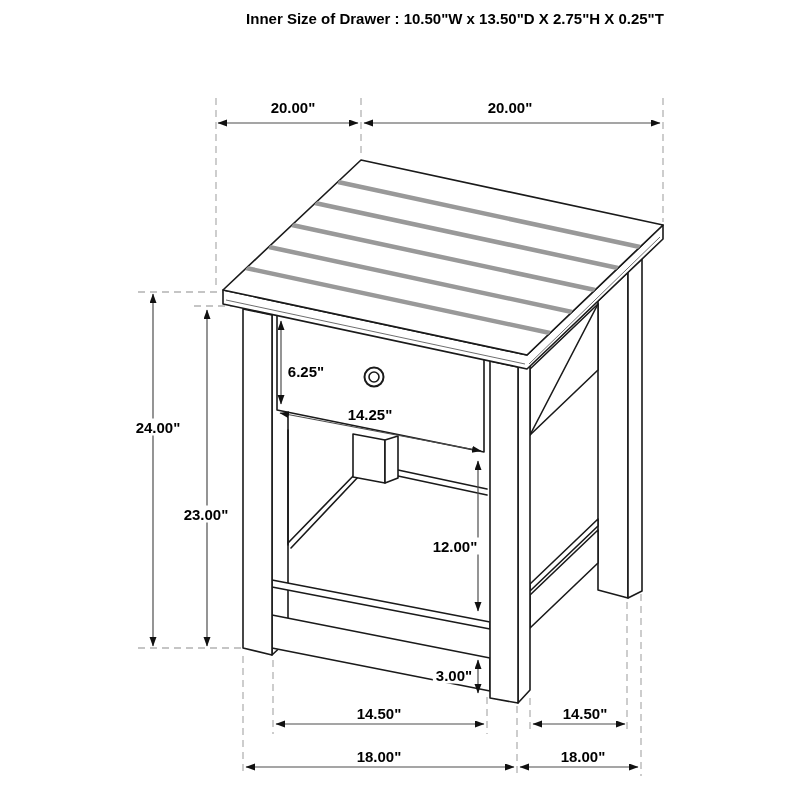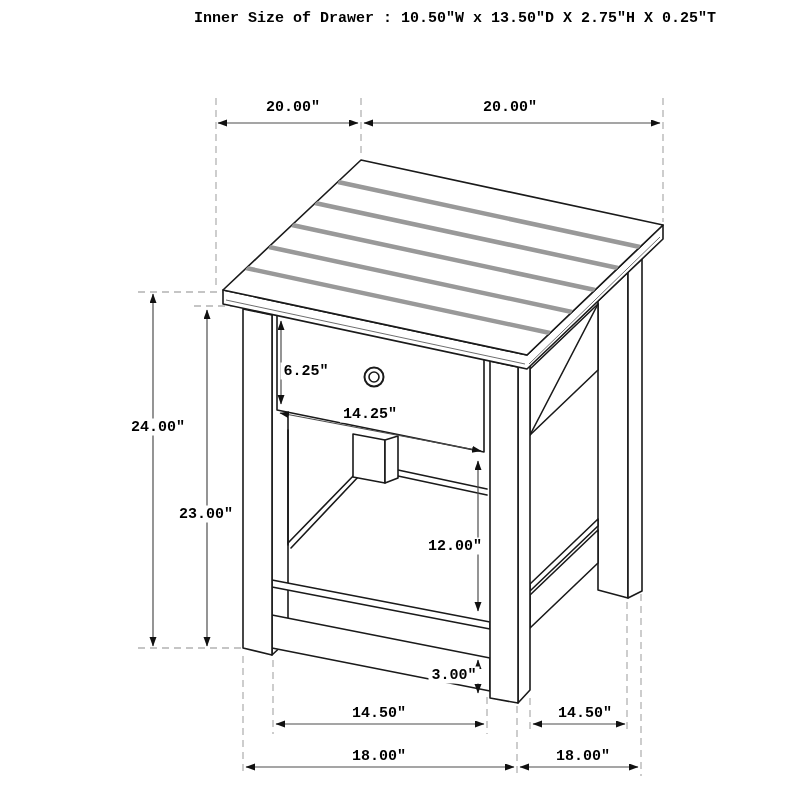--- a/index.html
+++ b/index.html
@@ -1,20 +1,20 @@
 <!DOCTYPE html>
 <html style="--c-background: #ffffff; --c-line: #1a1a1a; --c-plank_stripe: #999999; --c-dimension_line: #4d4d4d; --c-extension_line: #b3b3b3; --c-text: #000000;"><head>
 <meta charset="utf-8">
 <style>
   html,body{margin:0;padding:0;}
   #canvas{
     position:relative;
     width:800px;height:800px;
     background:var(--c-background,#fff);
-    font-family:Liberation Mono, monospace;
+    font-family:Liberation Sans, sans-serif;
     overflow:hidden;
     border-radius:19px;
   }
   #art{position:absolute;left:0;top:0;}
   .ln{stroke:var(--c-line,#1a1a1a);stroke-width:1.6;fill:none;stroke-linejoin:round;stroke-linecap:round;}
   .face{stroke:var(--c-line,#1a1a1a);stroke-width:1.6;fill:#ffffff;stroke-linejoin:round;}
   .thin{stroke:#6e6e6e;stroke-width:1;fill:none;}
   .stripe{stroke:var(--c-plank_stripe,#999);stroke-width:4.5;fill:none;}
   .dim{stroke:var(--c-dimension_line,#4d4d4d);stroke-width:1.2;fill:none;}
   .ext{stroke:var(--c-extension_line,#b3b3b3);stroke-width:1.3;fill:none;stroke-dasharray:7 5;}

